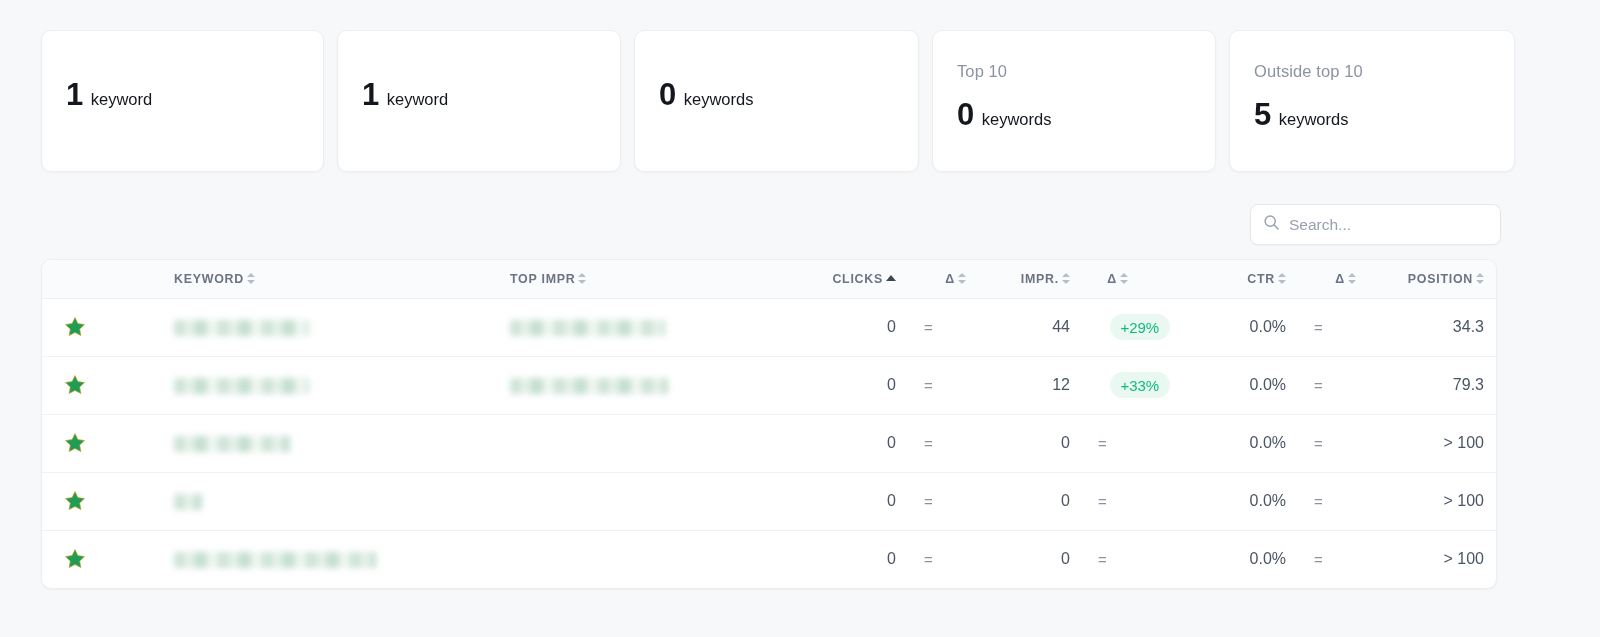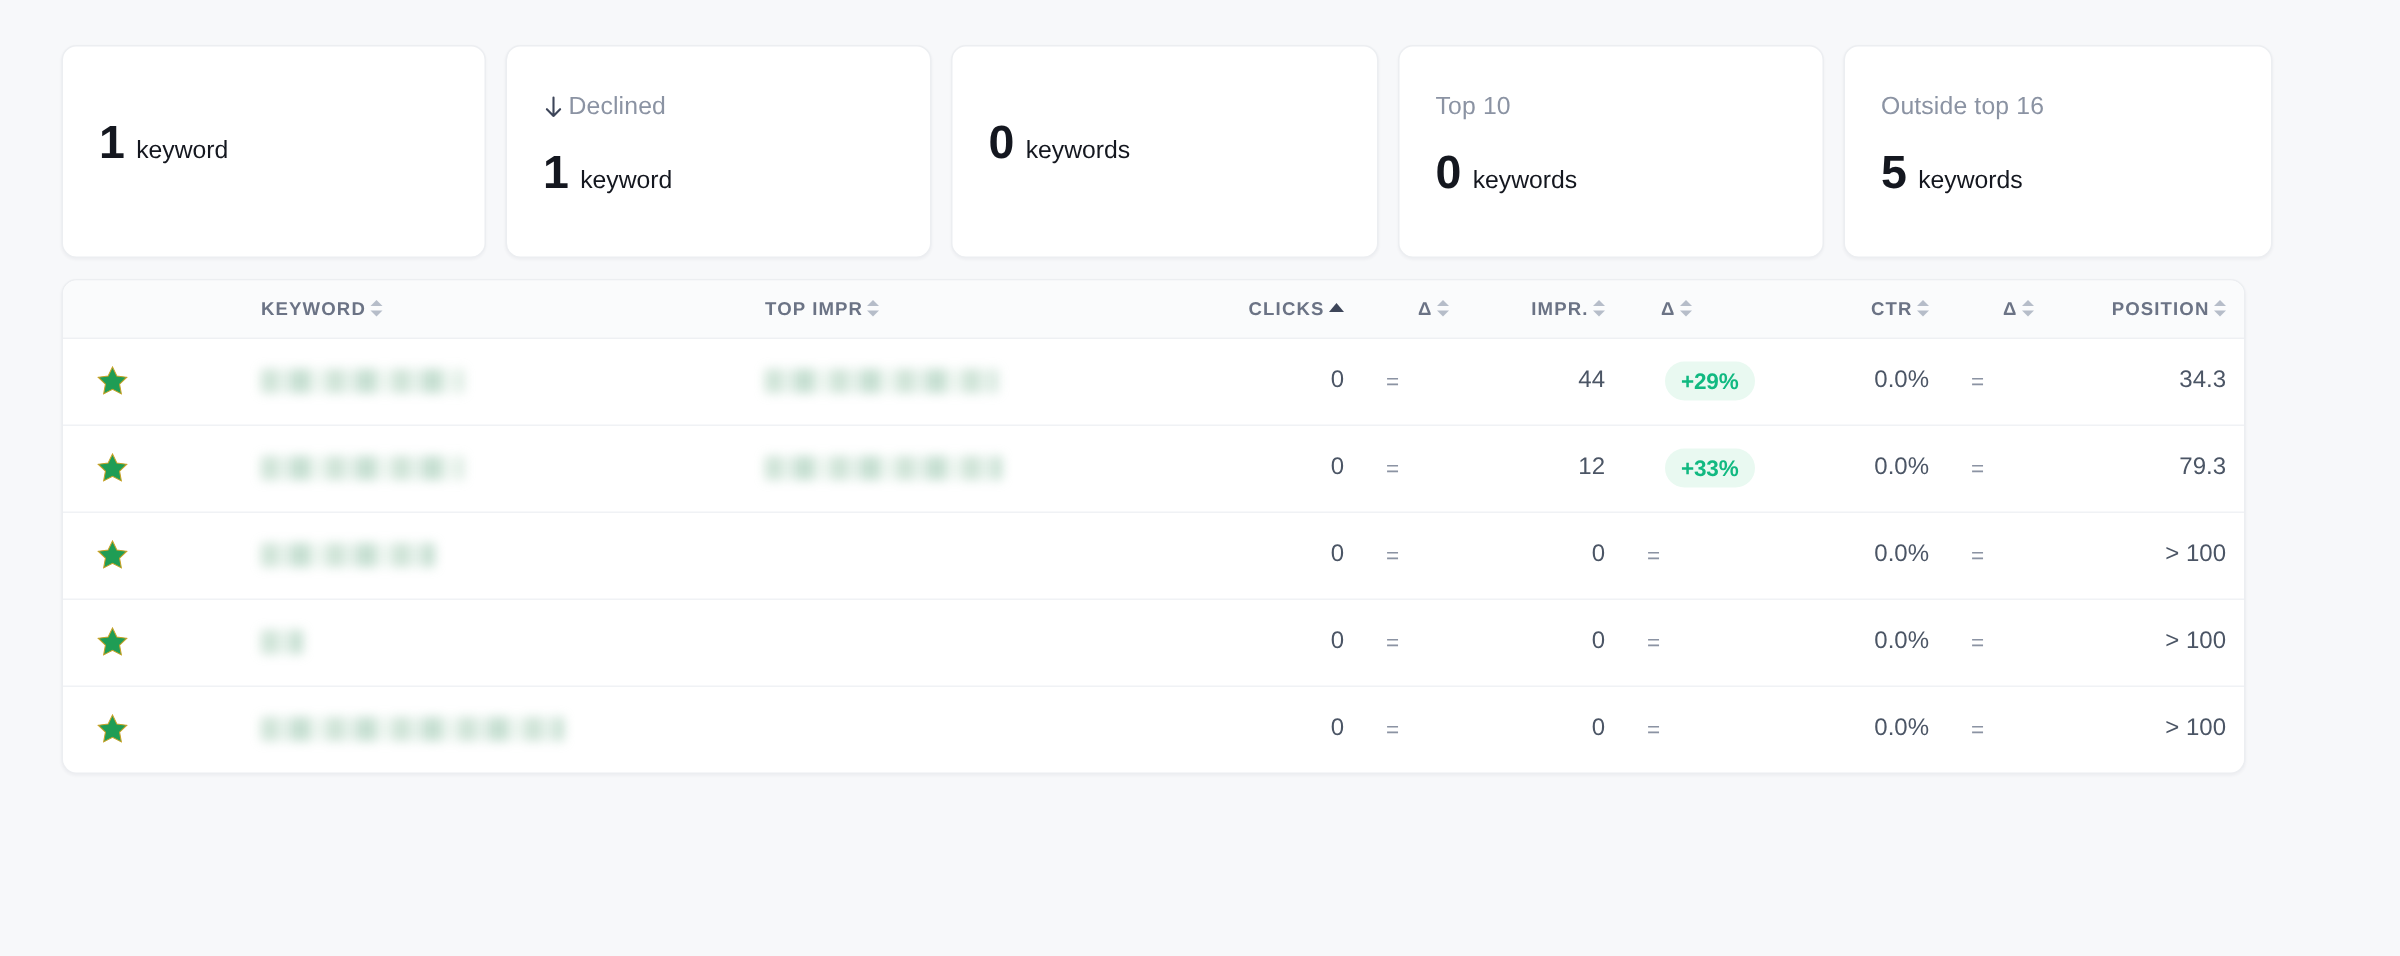--- a/index.html
+++ b/index.html
@@ -189,21 +189,21 @@
   .badge {
     display: inline-flex;
     align-items: center;
     justify-content: center;
     gap: 2px;
     height: 26px;
     min-width: 40px;
     padding: 0 11px;
     border-radius: 13px;
     font-size: 15px;
-    font-weight: 700;
+    font-weight: 400;
     letter-spacing: -.1px;
   }
   .badge.up   { background: #e9f9f1; color: #11b981; }
 
   .badge-cell { text-align: right; }
 
   
   .sortg { display: inline-block; width: 8px; height: 13px; position: relative; }
   .sortg::before, .sortg::after {
     content: ""; position: absolute; left: 0;
@@ -227,28 +227,20 @@
   <div class="cards">
 
     <div class="card c0">
       <div class="card-value">
         <span class="card-num">1</span>
         <span class="card-unit">keyword</span>
       </div>
     </div>
 
     <div class="card c1">
-      <div class="card-label">
-        <span class="ic">
-          <svg width="14" height="16" viewBox="0 0 14 16">
-              <path d="M7 2v12.3M7 14.3l4.4-4.5M7 14.3 2.6 9.8" stroke="#3d4559" stroke-width="1.4" fill="none" stroke-linecap="round"></path>
-            </svg>
-        </span>
-        <span>Declined</span>
-      </div>
       <div class="card-value">
         <span class="card-num">1</span>
         <span class="card-unit">keyword</span>
       </div>
     </div>
 
     <div class="card c2">
       <div class="card-value">
         <span class="card-num">0</span>
         <span class="card-unit">keywords</span>
@@ -260,29 +252,40 @@
         <span>Top 10</span>
       </div>
       <div class="card-value">
         <span class="card-num">0</span>
         <span class="card-unit">keywords</span>
       </div>
     </div>
 
     <div class="card c4">
       <div class="card-label">
-        <span>Outside top 16</span>
+        <span>Outside top 10</span>
       </div>
       <div class="card-value">
         <span class="card-num">5</span>
         <span class="card-unit">keywords</span>
       </div>
     </div>
   </div>
 
+  <div class="searchrow">
+    <div class="searchbox">
+      <span>
+        <svg width="17" height="17" viewBox="0 0 18 18">
+          <circle cx="7.6" cy="7.6" r="5.4" stroke="#98a0b0" stroke-width="1.5" fill="none"></circle>
+          <path d="M11.7 11.7 16 16" stroke="#98a0b0" stroke-width="1.5" stroke-linecap="round"></path>
+        </svg>
+      </span>
+      <input type="text" placeholder="Search..." style="">
+    </div>
+  </div>
 
   <div class="table-wrap">
     <table>
       <colgroup>
         <col class="c-star">
           <col class="c-kw">
           <col class="c-page">
           <col class="c-clk">
         <col class="c-d1">
           <col class="c-imp">

